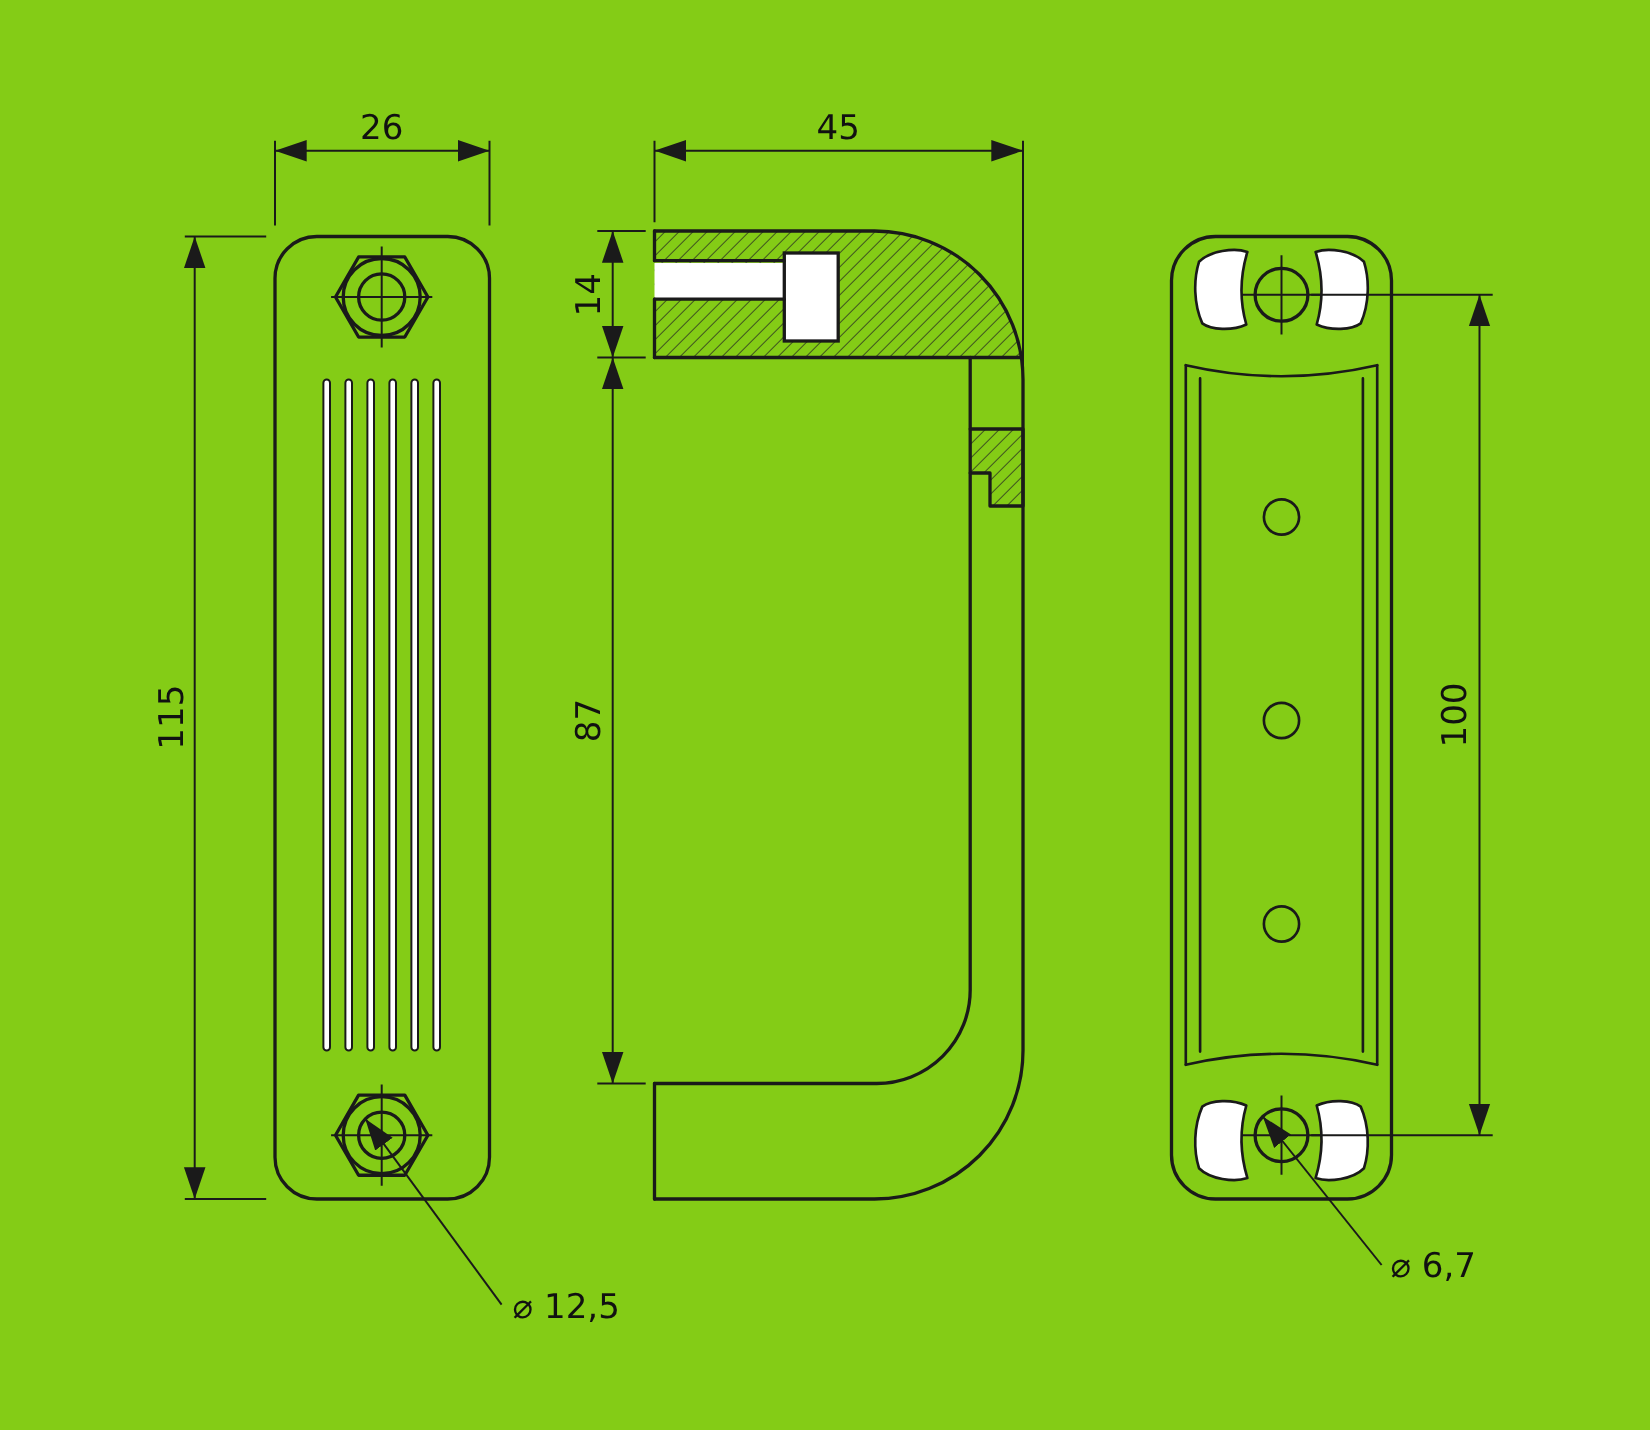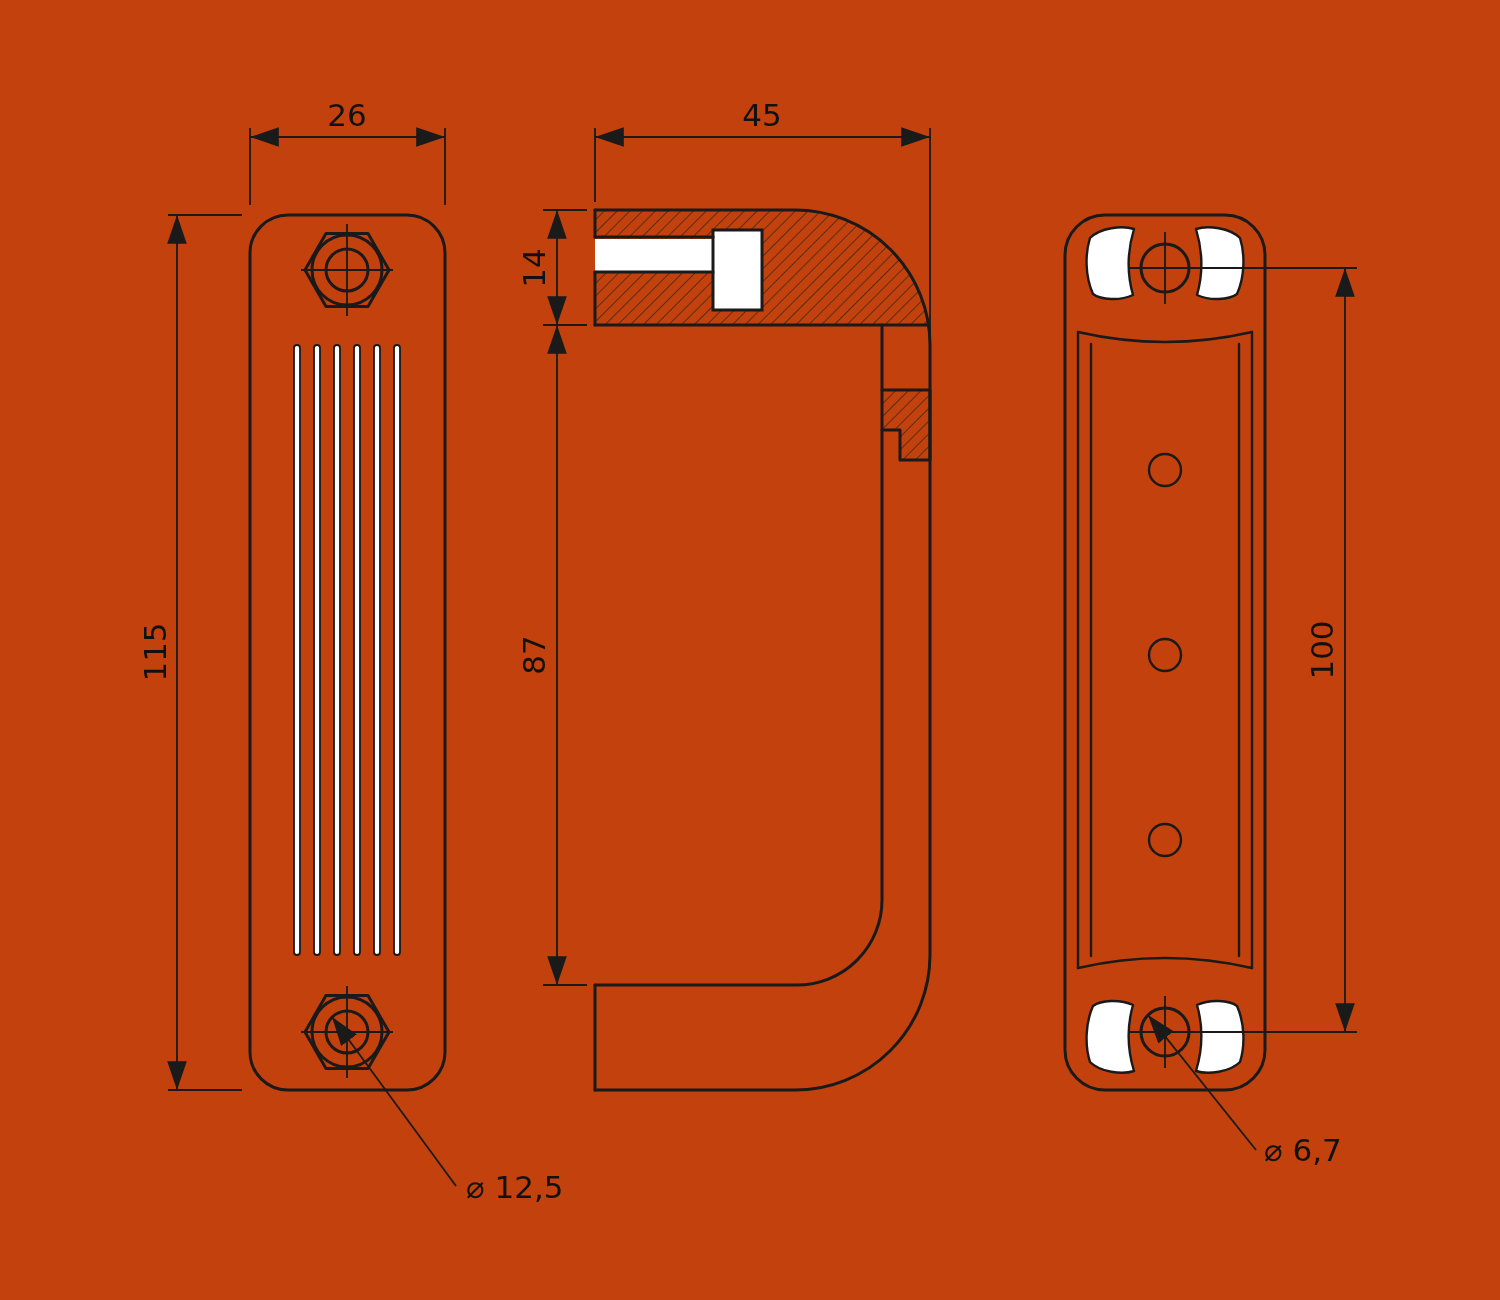--- a/index.html
+++ b/index.html
@@ -1,16 +1,16 @@
 <!DOCTYPE html>
 <html><head>
 <meta charset="utf-8">
 <style>
   html,body{margin:0;padding:0;background:#ffffff;}
-  .sheet{position:relative;width:1500px;height:1300px;background:#c2410c;overflow:hidden;
+  .sheet{position:relative;width:1500px;height:1300px;background:#84cc16;overflow:hidden;
          font-family:"DejaVu Sans","Liberation Sans",sans-serif;}
   svg{display:block;}
   .bold{fill:none;stroke:#1a1a1a;stroke-width:3;stroke-linejoin:round;stroke-linecap:round;}
   .med{fill:none;stroke:#1a1a1a;stroke-width:2.4;stroke-linejoin:round;stroke-linecap:round;}
   .thin{fill:none;stroke:#1a1a1a;stroke-width:1.8;stroke-linecap:butt;}
   .hatchfill{fill:url(#hatch);stroke:none;}
   .cover{fill:#ffffff;stroke:none;}
   .whitefill{fill:#ffffff;}
   .dimtext{font-family:"DejaVu Sans","Liberation Sans",sans-serif;font-size:31px;fill:#111111;}
 </style>

